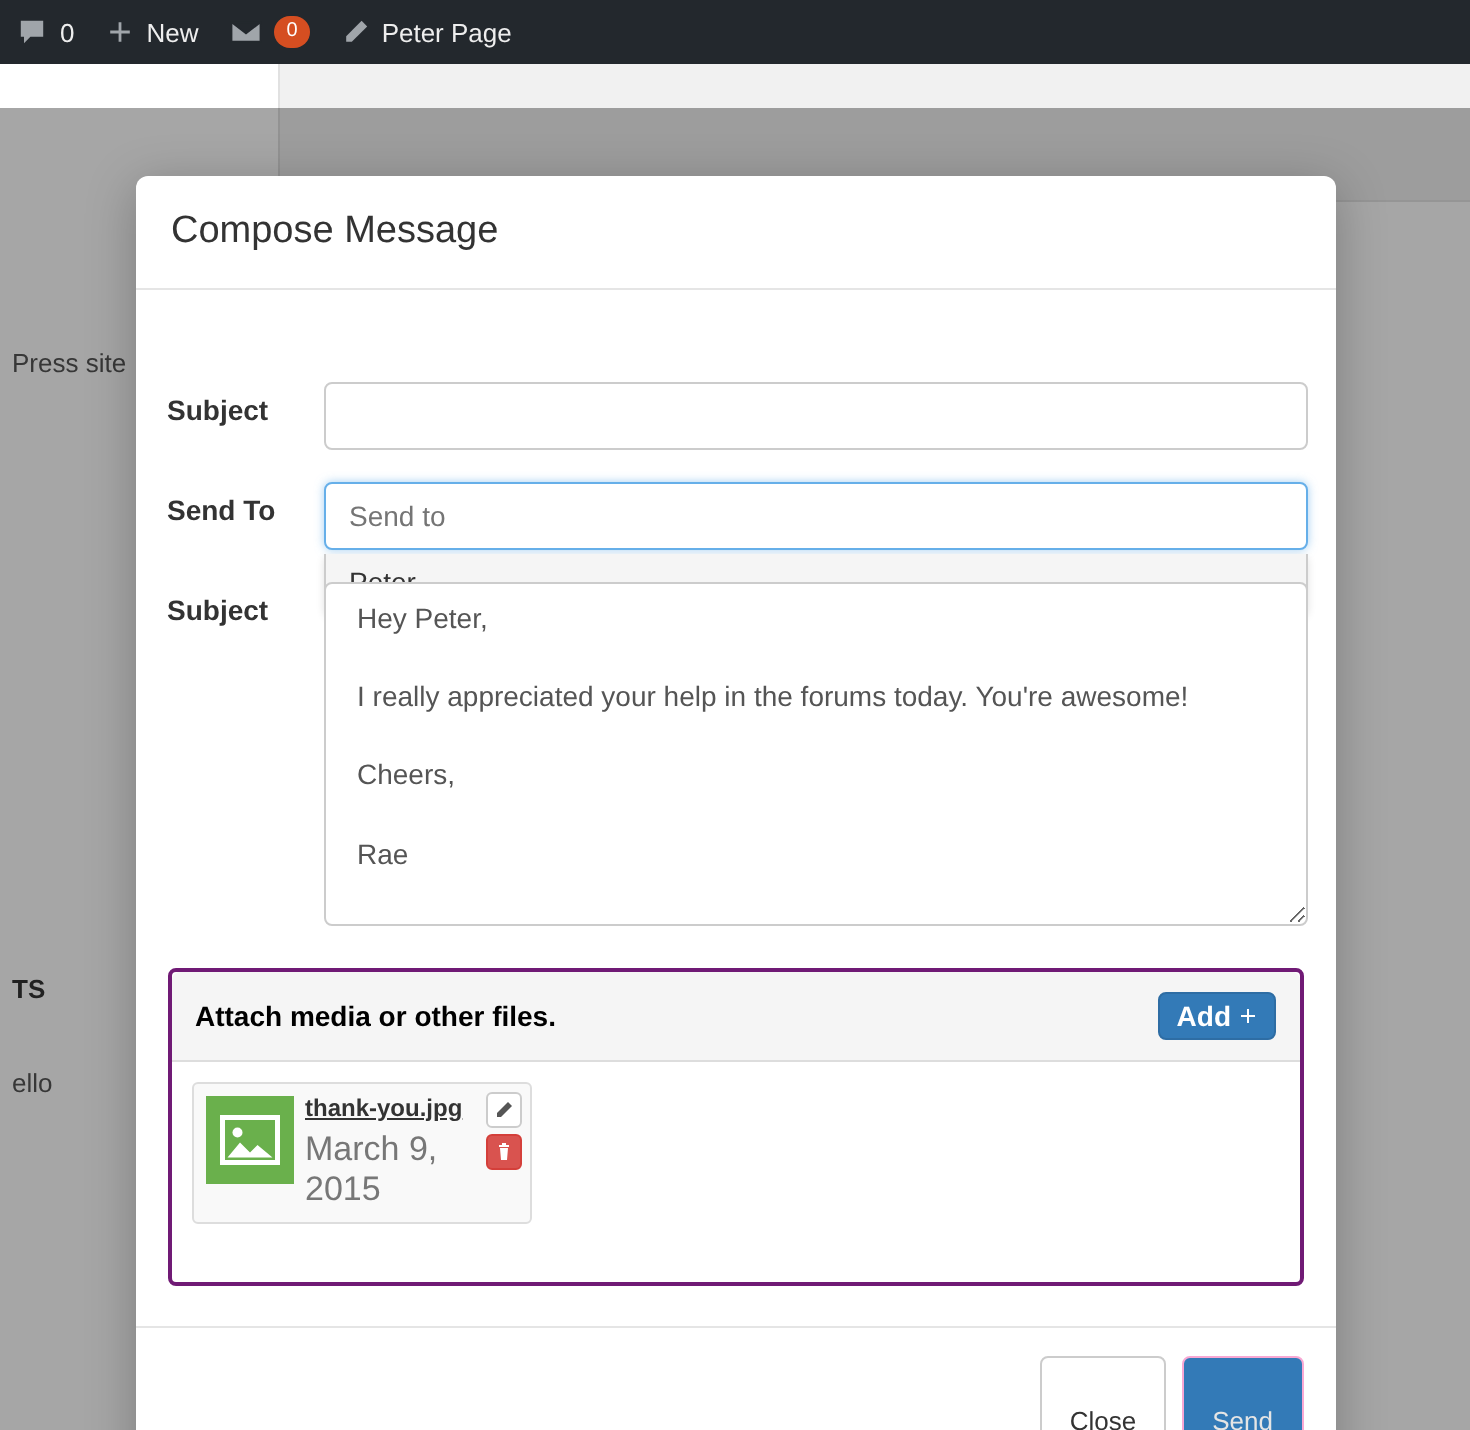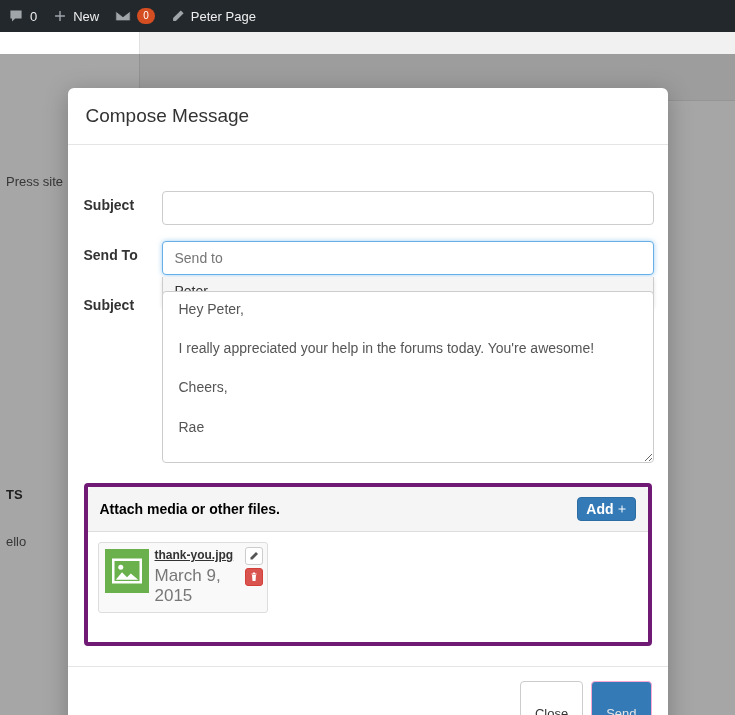--- a/index.html
+++ b/index.html
@@ -63,21 +63,21 @@
       box-shadow:0 2px 4px rgba(0,0,0,.12);
       border-radius:0 0 4px 4px;
     }
     .suggest-item {
       padding:6px 12px; font-size:14px; color:#333; cursor:pointer;
       border-bottom:1px solid #eee; background:#f5f5f5;
     }
     
     
     .attach-panel {
-      border:4px solid #701a75; border-radius:4px; margin:4px 2px 0 2px;
+      border:2px solid #701a75; border-radius:4px; margin:4px 2px 0 2px;
     }
     .attach-head {
       background:#f5f5f5; padding:10px 12px; display:flex;
       justify-content:space-between; align-items:center;
       border-bottom:1px solid #ddd; border-radius:4px 4px 0 0;
     }
     .attach-head span { font-weight:700; font-size:14px; }
     .btn { border-radius:4px; font-size:13px; cursor:pointer; display:inline-flex; align-items:center; gap:3px; }
     .btn-add { background:#337ab7; color:#fff; border:1px solid #2e6da4; padding:3px 8px; }
     .attach-body { padding:10px; min-height:110px; }

